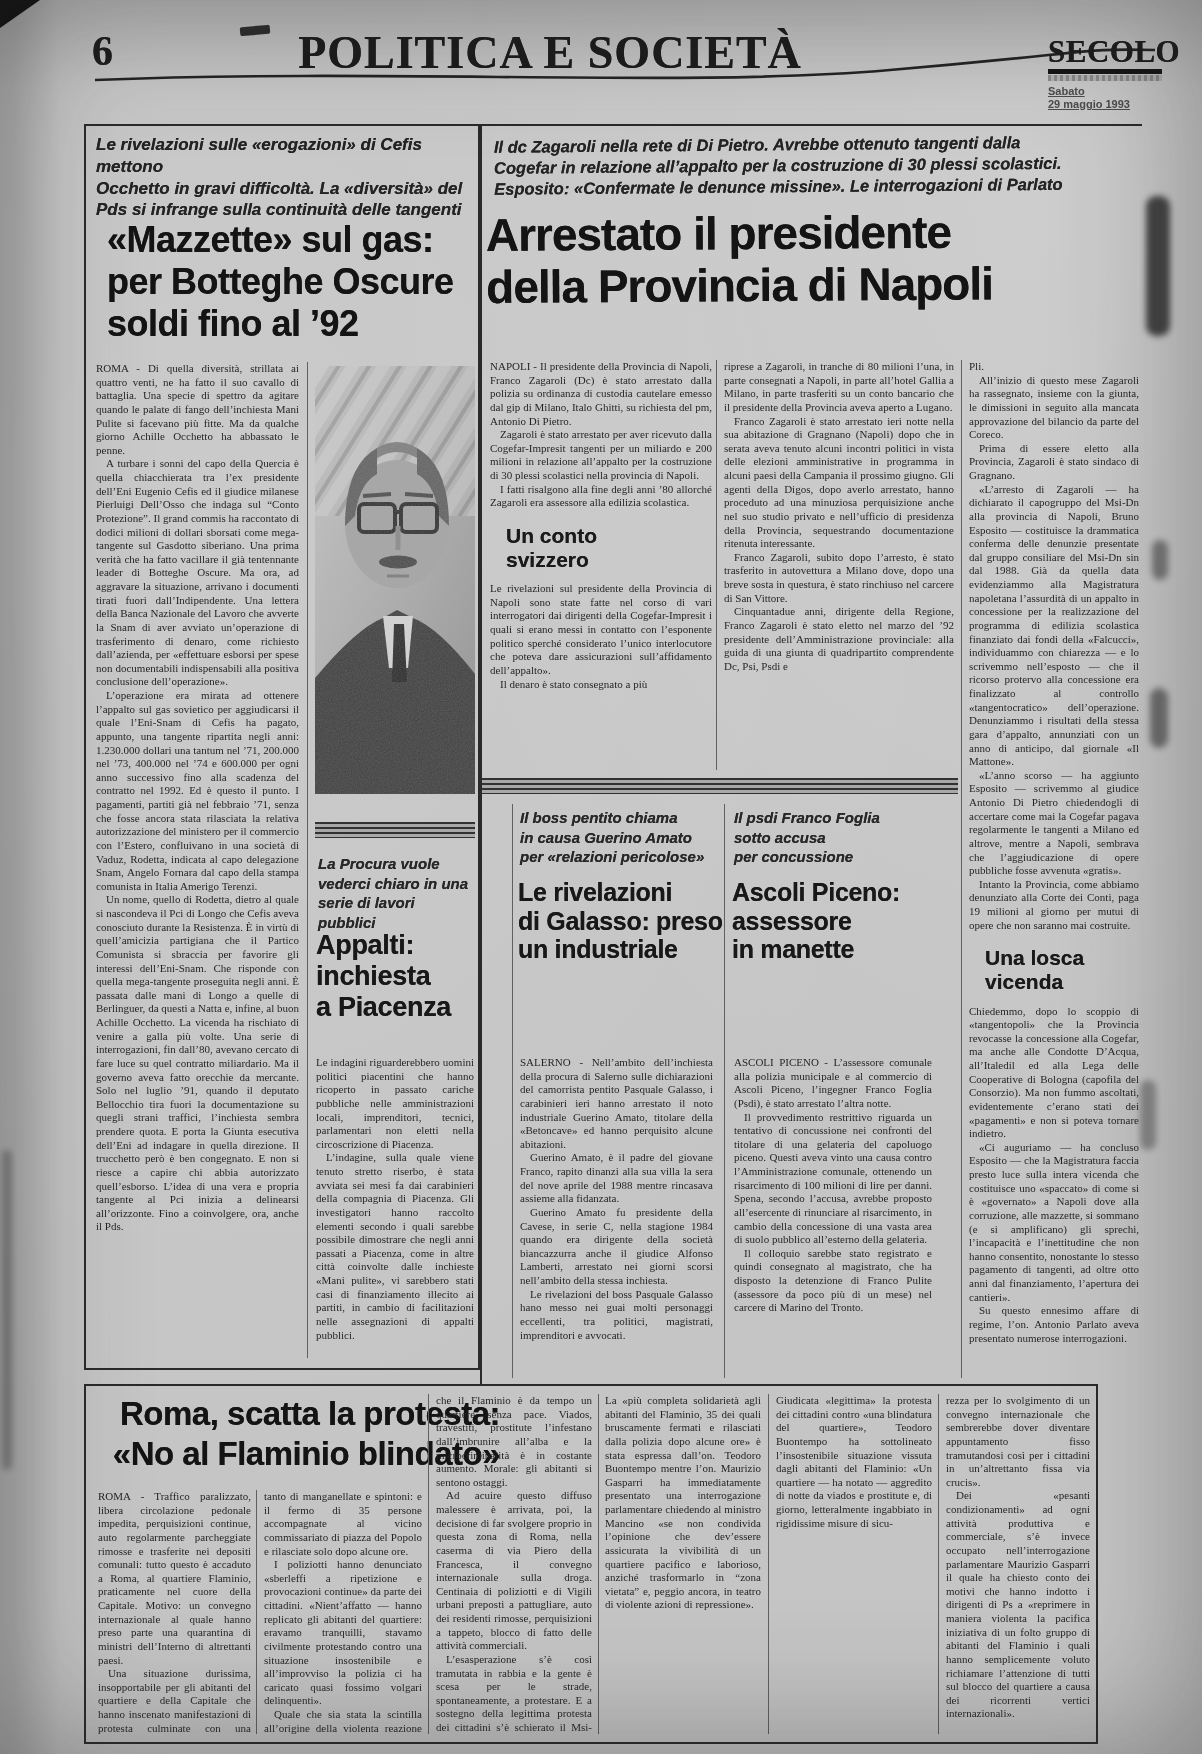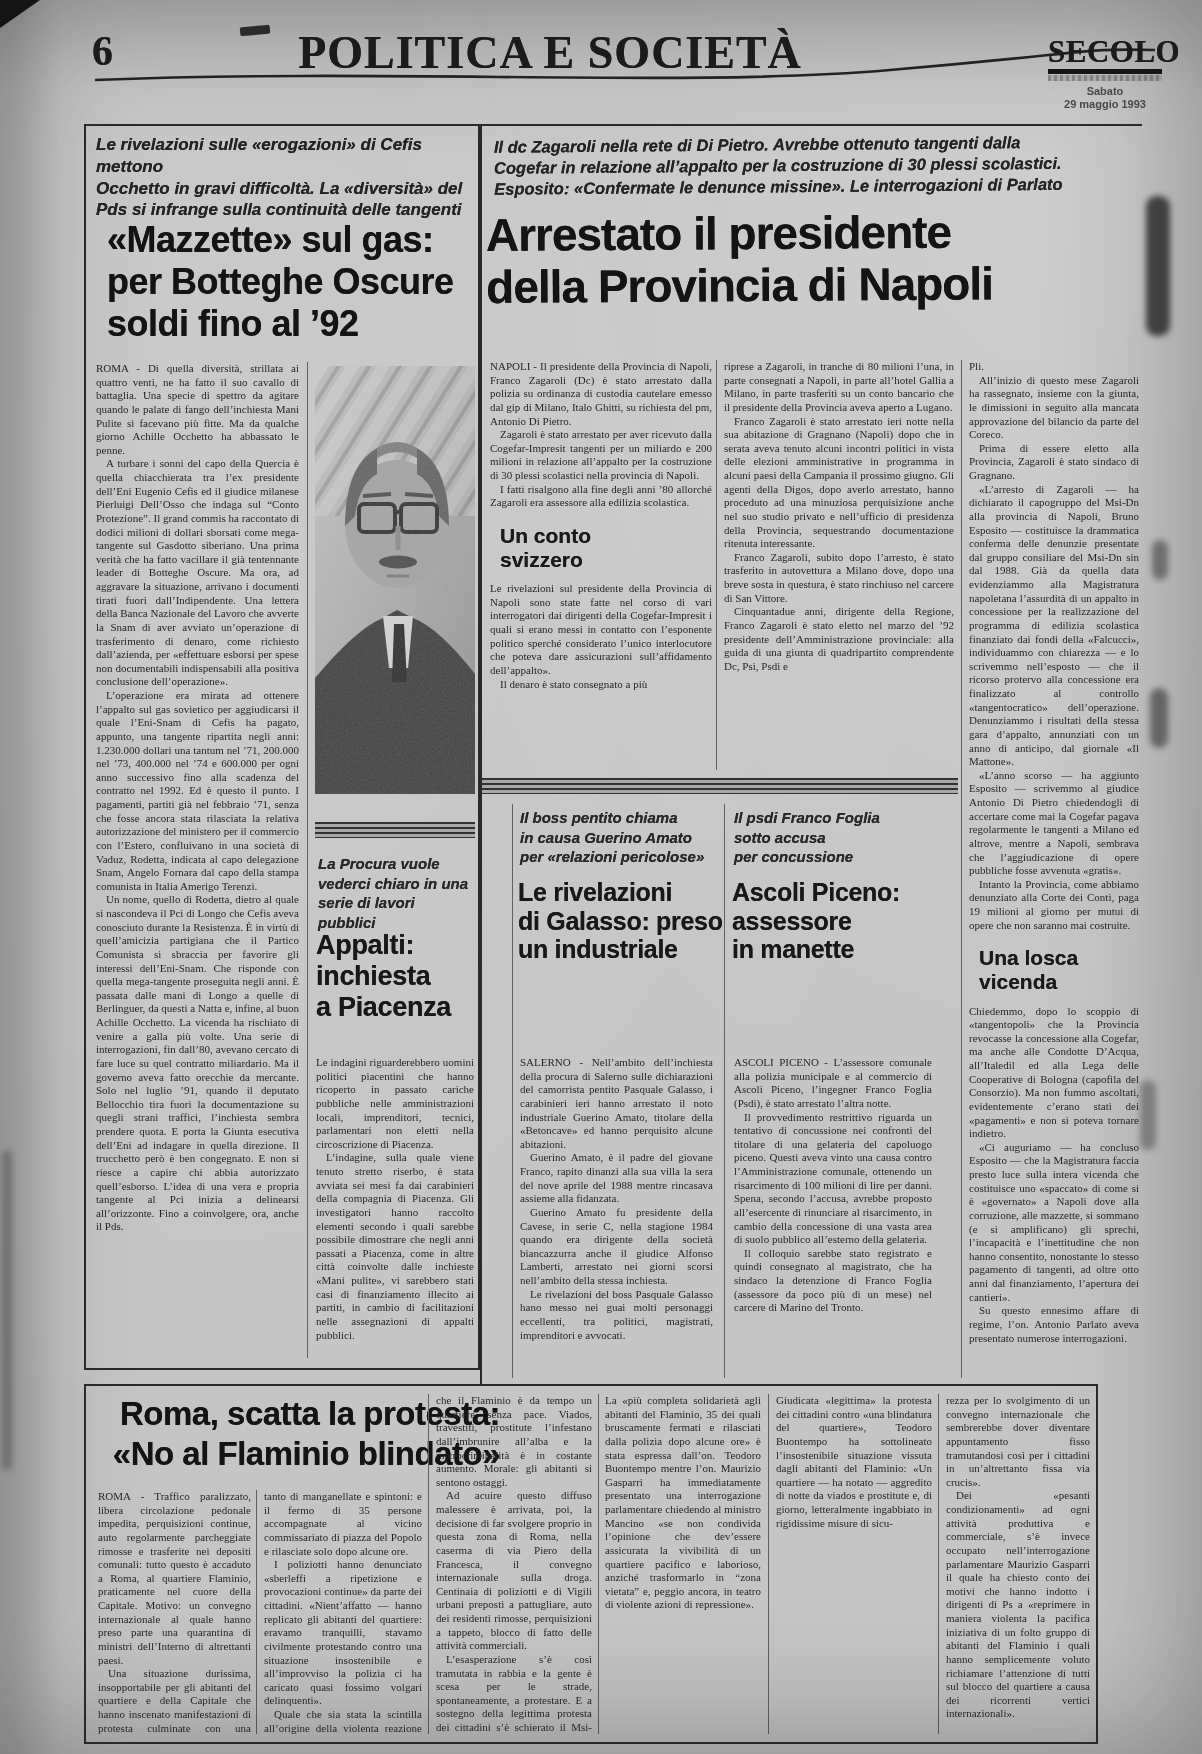--- a/index.html
+++ b/index.html
@@ -19,31 +19,31 @@
   .abs{position:absolute;}
   .soft{text-shadow:0 0 .6px rgba(25,25,25,.85);}
   .scan{filter:blur(.32px) contrast(.96);}
 
   
   .pagenum{font:700 42px/1 "Liberation Serif",serif;}
   .sectitle{font:700 46px/1 "Liberation Serif",serif;letter-spacing:1px;text-align:center;white-space:nowrap;}
   .masthead{font:800 31px/1 "Liberation Serif",serif;letter-spacing:.5px;}
   .mast-bar{background:#141414;height:5px;}
   .mast-bar2{background:repeating-linear-gradient(90deg,#8b8b8b 0 3px,#b2b2b2 3px 6px);height:6px;}
-  .dateline{font:700 11px/1.2 "Liberation Sans",sans-serif;color:#4c4c4c;text-align:center;}
+  .dateline{font:700 11px/1.2 "Liberation Sans",sans-serif;color:#4c4c4c;text-align:left;text-decoration:underline;}
 
   
   .box{border:2px solid #262626;}
   .kicker{font:italic 700 17px/1.28 "Liberation Sans",sans-serif;white-space:pre-line;color:#202020;}
   .kicker-sm{font:italic 700 15px/1.3 "Liberation Sans",sans-serif;white-space:pre-line;color:#242424;}
   .headline-xl{font:800 46px/1.13 "Liberation Sans",sans-serif;letter-spacing:-1px;white-space:pre-line;color:#101010;}
   .headline-lg{font:800 36px/1.17 "Liberation Sans",sans-serif;letter-spacing:-.5px;white-space:pre-line;color:#101010;}
   .headline-md{font:800 33px/1.22 "Liberation Sans",sans-serif;letter-spacing:-.5px;white-space:pre-line;color:#101010;text-align:right;}
   .headline-sm{font:800 25px/1.14 "Liberation Sans",sans-serif;letter-spacing:-.3px;white-space:pre-line;color:#141414;}
-  .crosshead{font:700 21px/1.15 "Liberation Sans",sans-serif;white-space:pre-line;margin:14px 10px 10px;color:#161616;}
+  .crosshead{font:700 21px/1.15 "Liberation Sans",sans-serif;white-space:pre-line;margin:14px 16px 10px;color:#161616;}
   .bodycol{font:11px/1.24 "Liberation Serif",serif;text-align:justify;overflow:hidden;color:#1e1e1e;}
   .bodycol p{margin:0;text-indent:10px;}
   .bodycol p:first-child{text-indent:0;}
   .caption{font:700 10px/1.2 "Liberation Sans",sans-serif;color:#2a2a2a;margin-top:28px;}
   .vrule{width:1px;background:var(--rule);}
   .stripebar{background:repeating-linear-gradient(180deg,#2f2f2f 0 2px,#aaa 2px 5px);}
 
   
   .artifact{pointer-events:none;z-index:55;}
   .corner-mark{width:40px;height:28px;background:#0e0e0e;clip-path:polygon(0 0,100% 0,0 100%);}
@@ -213,21 +213,21 @@
     <div class="abs vrule" style="left:242px;top:678px;height:574px"></div>
     <div class="abs kicker-sm soft" style="left:252px;top:682px;width:190px">Il psdi Franco Foglia
 sotto accusa
 per concussione</div>
     <h2 class="abs headline-sm soft" style="left:250px;top:752px;width:205px;margin:0">Ascoli Piceno:
 assessore
 in manette</h2>
     <div class="abs bodycol" style="left:252px;top:930px;width:198px;height:322px">
         <p>ASCOLI PICENO - L’assessore comunale alla polizia municipale e al commercio di Ascoli Piceno, l’ingegner Franco Foglia (Psdi), è stato arrestato l’altra notte.</p>
         <p>Il provvedimento restrittivo riguarda un tentativo di concussione nei confronti del titolare di una gelateria del capoluogo piceno. Questi aveva vinto una causa contro l’Amministrazione comunale, ottenendo un risarcimento di 100 milioni di lire per danni. Spena, secondo l’accusa, avrebbe proposto all’esercente di rinunciare al risarcimento, in cambio della concessione di una vasta area di suolo pubblico all’esterno della gelateria.</p>
-        <p>Il colloquio sarebbe stato registrato e quindi consegnato al magistrato, che ha sindaco la detenzione di Franco Foglia (assessore da poco più di un mese) nel carcere di Marino del Tronto.</p>
+        <p>Il colloquio sarebbe stato registrato e quindi consegnato al magistrato, che ha disposto la detenzione di Franco Pulite (assessore da poco più di un mese) nel carcere di Marino del Tronto.</p>
       </div>
   </section>
 
   <section class="abs box scan" style="left:84px;top:1384px;width:1010px;height:356px">
     <h1 class="abs headline-md soft" style="left:14px;top:8px;width:400px;margin:0">Roma, scatta la protesta:
 «No al Flaminio blindato»</h1>
     <div class="abs bodycol" style="left:12px;top:104px;width:153px;height:244px">
         <p>ROMA - Traffico paralizzato, libera circolazione pedonale impedita, perquisizioni continue, auto regolarmente parcheggiate rimosse e trasferite nei depositi comunali: tutto questo è accaduto a Roma, al quartiere Flaminio, praticamente nel cuore della Capitale. Motivo: un convegno internazionale al quale hanno preso parte una quarantina di ministri dell’Interno di altrettanti paesi.</p>
         <p>Una situazione durissima, insopportabile per gli abitanti del quartiere e della Capitale che hanno inscenato manifestazioni di protesta culminate con una improvvisa carica da parte della polizia con</p>
       </div>

